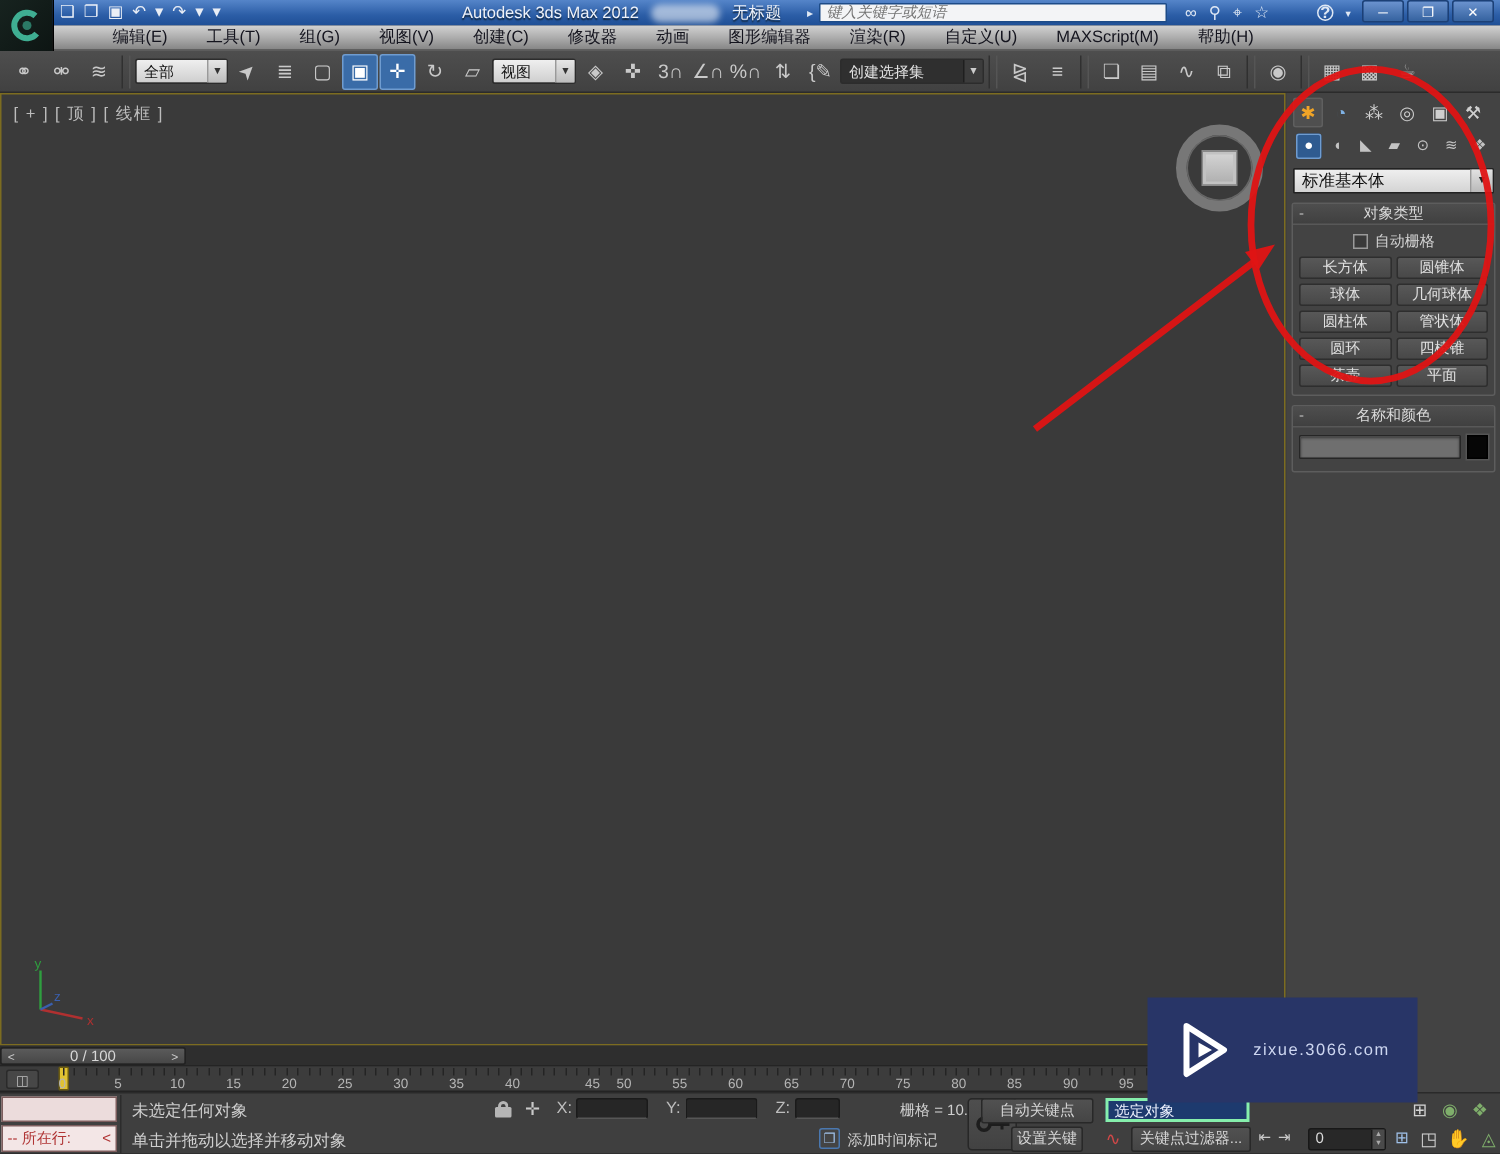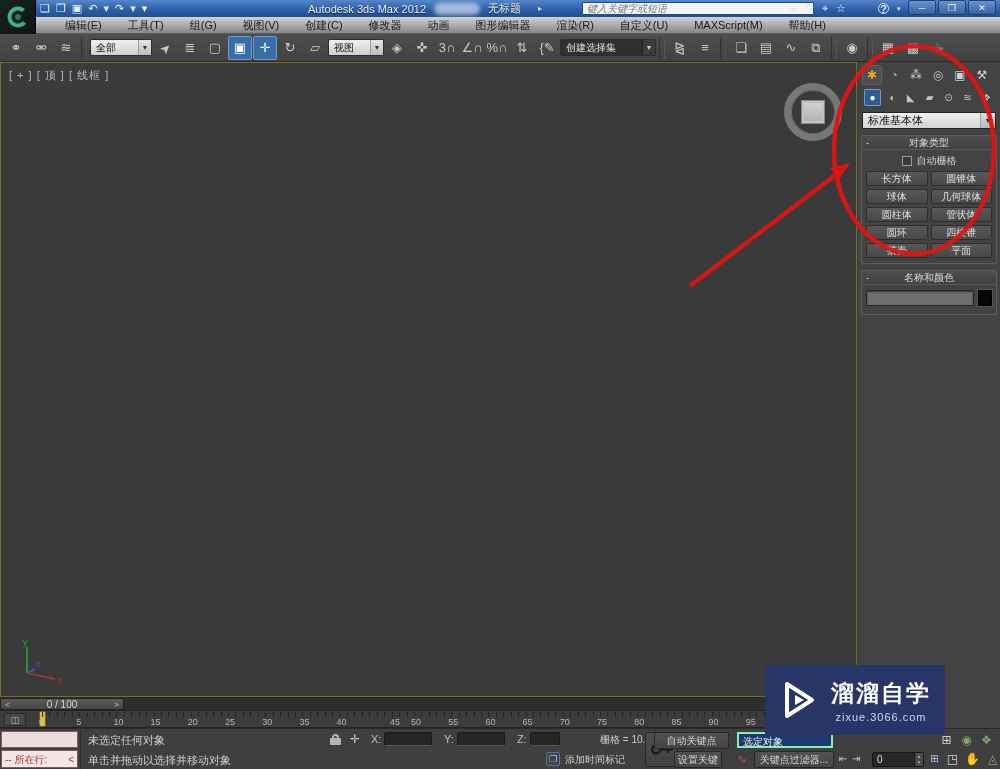--- a/index.html
+++ b/index.html
@@ -14,33 +14,33 @@
   .logo-btn{ position:absolute; left:0; top:0; width:36px; height:34px; z-index:30;
              background:linear-gradient(135deg,#17231f,#0d1513); border-right:1px solid #000;
              display:flex; align-items:center; justify-content:center; }
   .qat{ position:absolute; left:40px; top:1px; height:15px; display:flex; gap:6px; align-items:center; }
   .qat span{ color:#e9eef6; font-size:11px; line-height:15px; cursor:default; }
   .title-text{ position:absolute; left:308px; top:1px; height:15px; display:flex; gap:8px;
                align-items:center; color:#eef2fa; font-size:11px; text-shadow:0 1px 1px #123; }
   .blur-patch{ width:46px; height:12px; border-radius:6px; background:rgba(255,255,255,.55); filter:blur(2px); }
   .search-wrap{ position:absolute; left:538px; top:1px; height:15px; display:flex; align-items:center; gap:4px; }
   .search-box{ width:232px; height:13px; background:#f3f4f6; border:1px solid #1d4b87; border-radius:1px;
-               font-size:10px; font-style:italic; color:#9a9a9a; padding:0 4px; font-family:inherit;margin-left:36px; }
+               font-size:10px; font-style:italic; color:#9a9a9a; padding:0 4px; font-family:inherit; }
   .title-icons{ position:absolute; left:790px; top:1px; height:15px; display:flex; gap:8px; align-items:center; }
   .title-icons span{ color:#dfe8f4; font-size:11px; }
   .help-circ{ display:inline-block; width:11px; height:11px; border:1px solid #dfe8f4; border-radius:50%;
               font-size:8px; line-height:10px; text-align:center; font-weight:bold; }
   .win-btns{ position:absolute; left:908px; top:0; height:16px; display:flex; gap:2px; }
   .win-btns span{ width:28px; height:15px; text-align:center; font-size:9px; line-height:14px; color:#fff;
                   background:linear-gradient(#6b93cf,#35629f); border:1px solid #1c4076; border-radius:2px; }
 
   
   .menubar{ position:absolute; left:36px; top:17px; width:964px; height:17px;
             background:linear-gradient(#d2d2d2,#a9a9a9 55%,#858585); display:flex; align-items:center;
-            padding-left:16px; border-bottom:1px solid #5c5c5c; }
+            padding-left:26px; border-bottom:1px solid #5c5c5c; }
   .menu-item{ font-size:11px; color:#14141e; padding:0 13px; line-height:17px; cursor:default; }
 
   
   .toolbar{ position:absolute; left:0; top:34px; width:1000px; height:28px;
             background:linear-gradient(#4e4e4e,#414141); border-bottom:1px solid #2b2b2b;
             display:flex; align-items:center; padding-left:4px; gap:1px; }
   .tb-ic{ width:24px; height:24px; display:flex; align-items:center; justify-content:center;
           color:#c9c9c9; font-size:13px; border-radius:2px; flex:none; }
   .tb-ic.active{ background:#3a6ca8; border:1px solid #6f9cd0; color:#fff; }
   .tb-sep{ width:6px; height:22px; border-left:1px solid #303030; border-right:1px solid #555; margin:0 2px; flex:none; }
@@ -548,21 +548,20 @@
         <span style="color: rgb(127, 174, 107);">◬</span>
       </div>
   </div>
 
   <div class="watermark">
     <svg width="40" height="44" viewBox="0 0 40 44">
       <path d="M8 6 L33 22 L8 38 Z" fill="none" stroke="#ffffff" stroke-width="4" stroke-linejoin="round"></path>
       <path d="M16 17 L25 22 L16 27 Z" fill="#ffffff"></path>
     </svg>
     <div class="wm-col">
-      <span class="wm-title">溜溜自学</span>
       <span class="wm-url">zixue.3066.com</span>
     </div>
   </div>
 
   <svg class="anno-svg">
     <ellipse class="anno" cx="914" cy="150" rx="80" ry="104" fill="none" stroke="#df1414" stroke-width="4.5" opacity="0.95"></ellipse>
     <line class="anno" x1="690" y1="286" x2="838" y2="173" stroke="#df1414" stroke-width="4.5" opacity="0.95"></line>
     <polygon class="anno-head" fill="#df1414" opacity="0.95" points="850,163 839,180 830,168"></polygon>
   </svg>
 </div>

